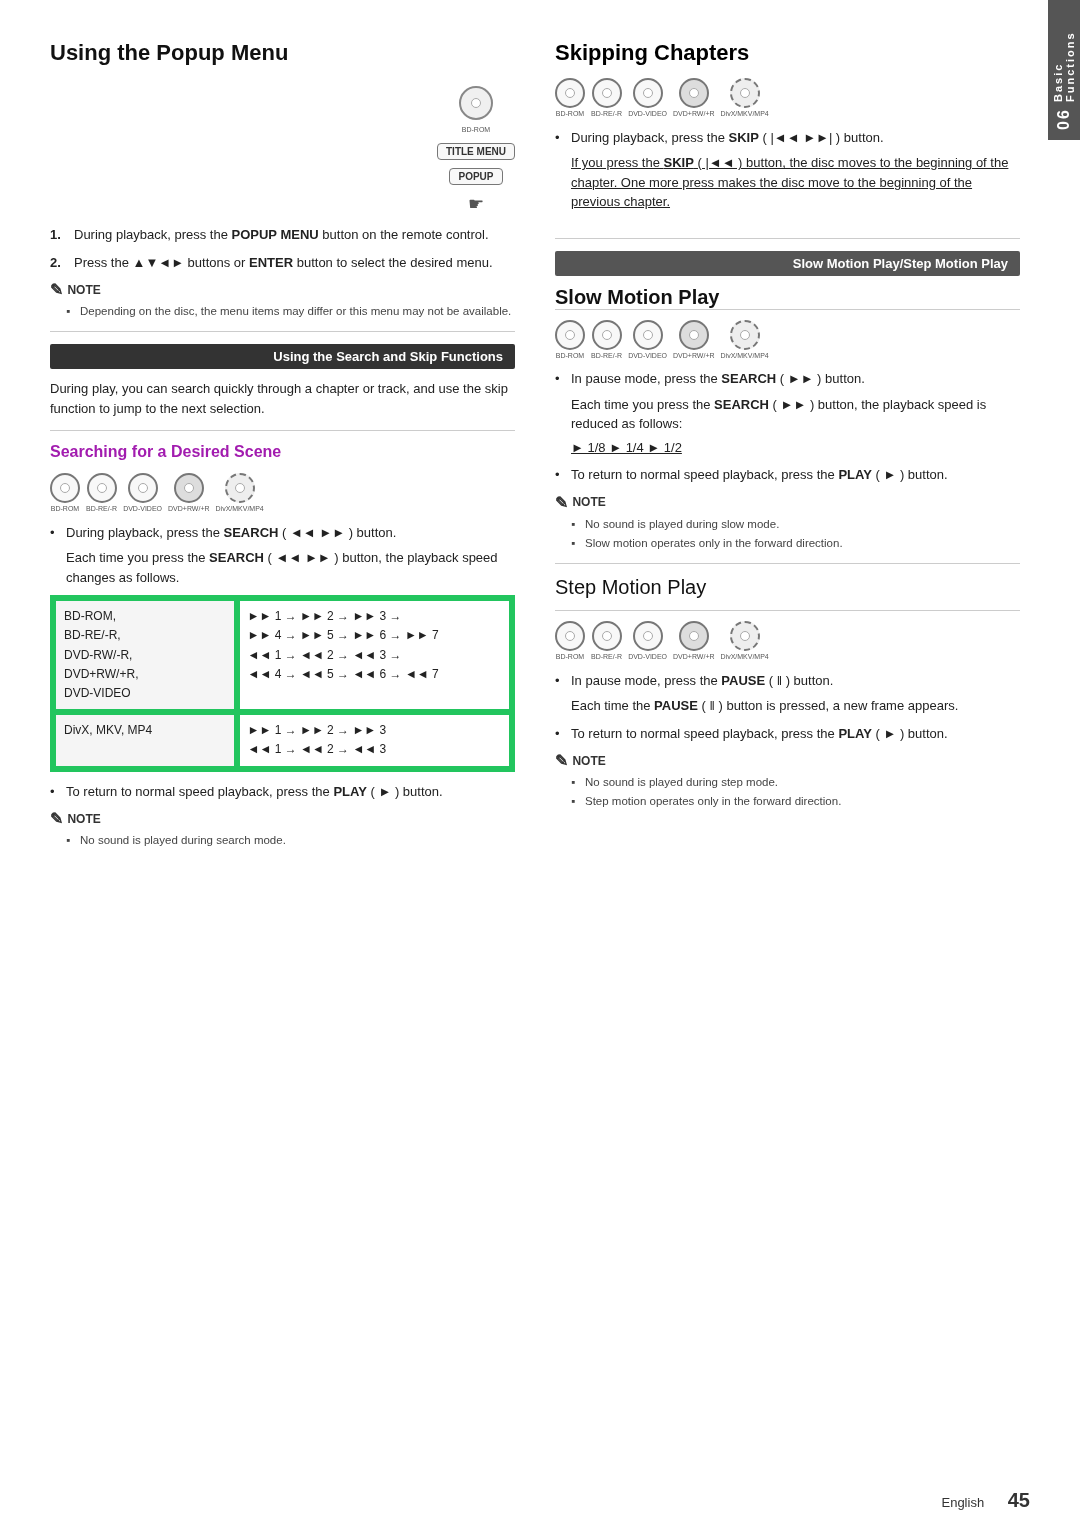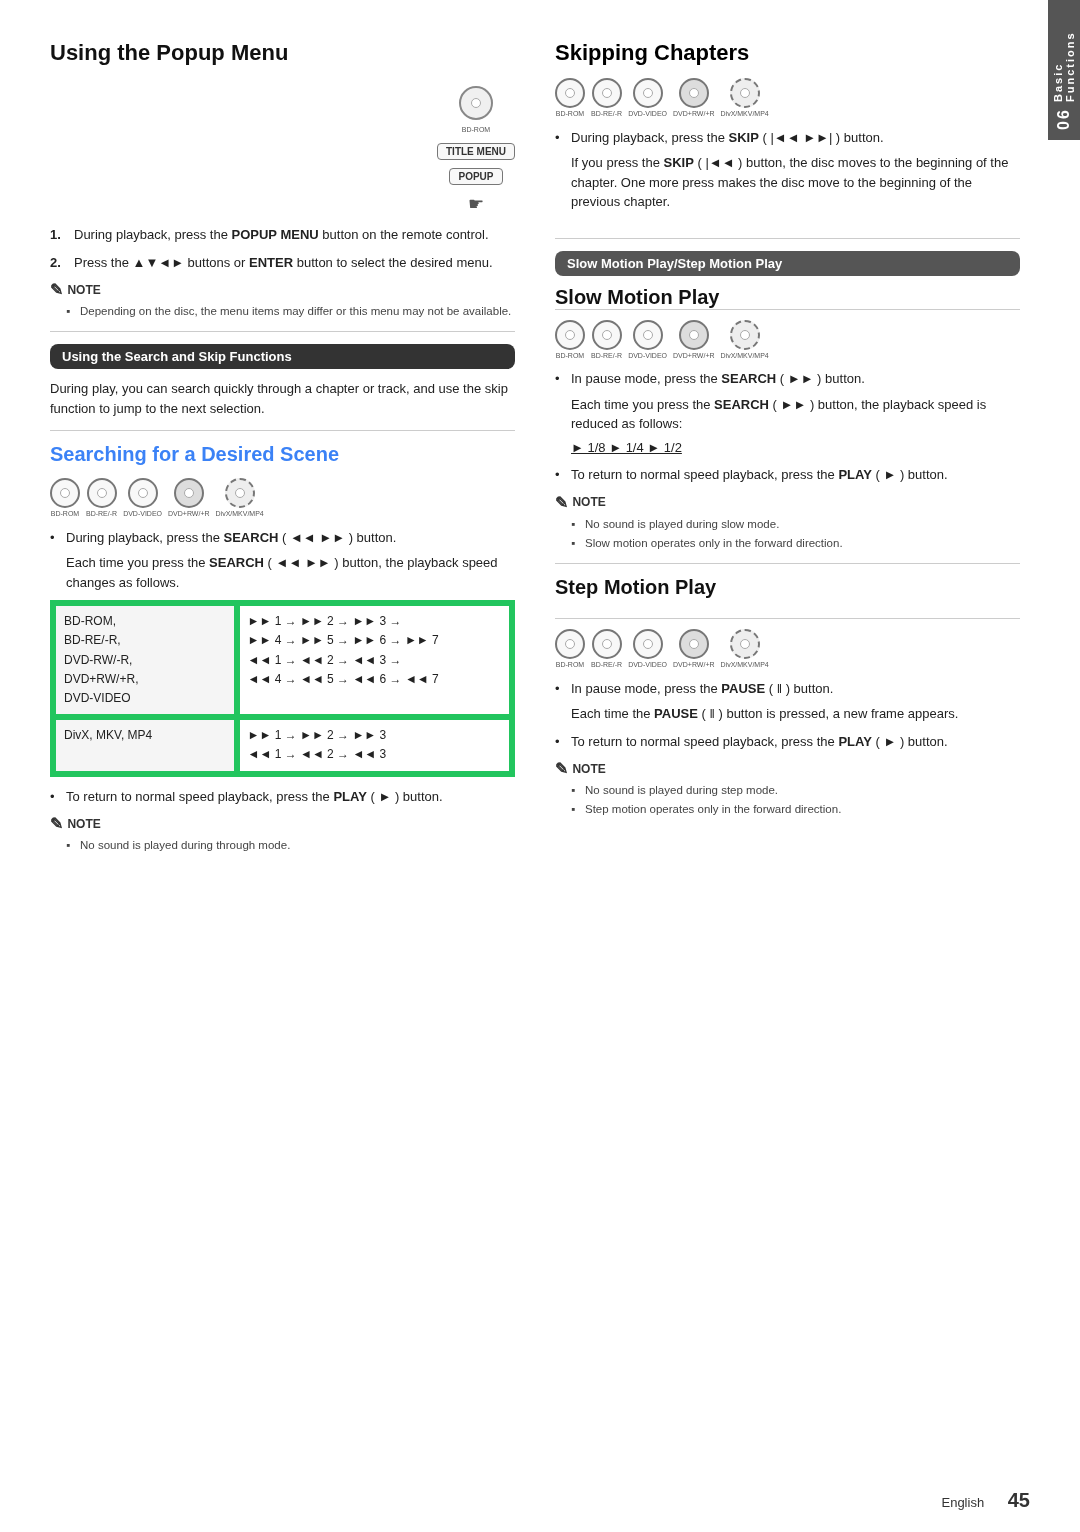--- a/index.html
+++ b/index.html
@@ -18,21 +18,22 @@
       width: 1080px;
       min-height: 1532px;
     }
     .dark-bar {
       background: #333;
       color: #fff;
       font-weight: bold;
       font-size: 13px;
       padding: 5px 12px;
       margin-bottom: 10px;
-      border-radius: 8px;
+      border-radius: 2px;
+      text-align: right;
     }
     p {
       margin-bottom: 8px;
       line-height: 1.5;
     }
     .numbered-item {
       display: flex;
       gap: 8px;
       margin-bottom: 8px;
       line-height: 1.5;
@@ -209,21 +210,21 @@
         </div>
 
         <hr class="horizontal-line">
 
         <div class="dark-bar">Using the Search and Skip Functions</div>
 
         <p>During play, you can search quickly through a chapter or track, and use the skip function to jump to the next selection.</p>
 
         <hr class="horizontal-line">
 
-        <h2 style="font-size: 20px; font-weight: bold; margin-bottom: 12px; color: #3b82f6;">Searching for a Desired Scene</h2>
+        <h2 style="font-size: 16px; font-weight: bold; margin-bottom: 12px; color: #a21caf;">Searching for a Desired Scene</h2>
 
         <div class="icon-group">
           <div class="disc-icon">
             <div class="disc-circle"></div>
             <div class="disc-label">BD-ROM</div>
           </div>
           <div class="disc-icon">
             <div class="disc-circle"></div>
             <div class="disc-label">BD-RE/-R</div>
           </div>
@@ -276,21 +277,21 @@
           <span>To return to normal speed playback, press the <strong>PLAY</strong> ( ► ) button.</span>
         </div>
 
         <div class="note-section">
           <div class="note-header">
             <span style="font-size:16px;">✎</span>
             <span>NOTE</span>
           </div>
           <div class="note-item">
             <span class="note-bullet">▪</span>
-            <span>No sound is played during through mode.</span>
+            <span>No sound is played during search mode.</span>
           </div>
         </div>
 
       </div>
 
       <div style="flex: 1;">
 
         <h2 style="font-size: 22px; font-weight: bold; margin-bottom: 12px; color: #000000;">Skipping Chapters</h2>
 
         <div class="icon-group">
@@ -314,21 +315,21 @@
             <div class="disc-circle" style="background:#eee; border-style: dashed;"></div>
             <div class="disc-label">DivX/MKV/MP4</div>
           </div>
         </div>
 
         <div class="bullet-item">
           <span class="bullet">•</span>
           <span>During playback, press the <strong>SKIP</strong> ( |◄◄ ►►| ) button.</span>
         </div>
 
-        <p style="padding-left: 16px; margin-bottom: 26px;">
+        <p style="padding-left: 16px; margin-bottom: 26px; text-decoration: underline;">
           If you press the <strong>SKIP</strong> ( |◄◄ ) button, the disc moves to the beginning of the chapter. One more press makes the disc move to the beginning of the previous chapter.
         </p>
 
         <hr class="horizontal-line">
 
         <div class="dark-bar" style="background: #555;">Slow Motion Play/Step Motion Play</div>
 
         <h2 style="font-size: 20px; font-weight: bold; margin-bottom: 0; color: #111;">Slow Motion Play</h2>
 
         <hr style="border: none; border-top: 1px solid #ccc; margin-bottom: 10px;">
@@ -381,21 +382,21 @@
             <span>No sound is played during slow mode.</span>
           </div>
           <div class="note-item">
             <span class="note-bullet">▪</span>
             <span>Slow motion operates only in the forward direction.</span>
           </div>
         </div>
 
         <hr class="horizontal-line">
 
-        <h2 style="font-size: 20px; font-weight: bold; margin-bottom: 19px; color: #111;">Step Motion Play</h2>
+        <h2 style="font-size: 20px; font-weight: normal; margin-bottom: 11px; color: #111;">Step Motion Play</h2>
 
         <hr style="border: none; border-top: 1px solid #ccc; margin-bottom: 10px;">
 
         <div class="icon-group">
           <div class="disc-icon">
             <div class="disc-circle"></div>
             <div class="disc-label">BD-ROM</div>
           </div>
           <div class="disc-icon">
             <div class="disc-circle"></div>

